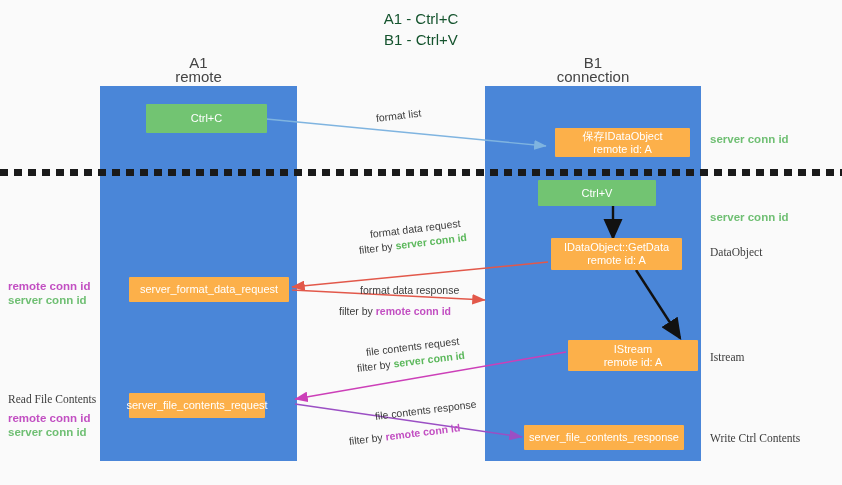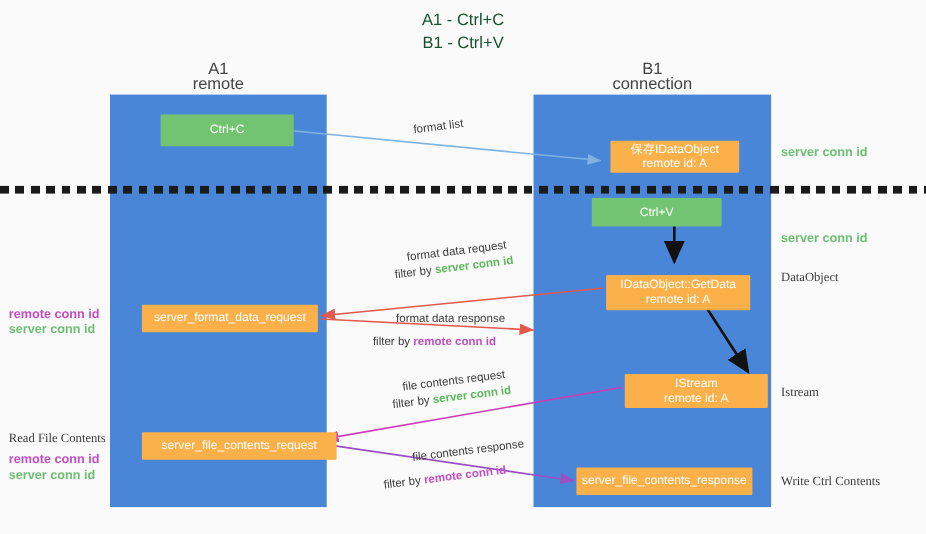--- a/index.html
+++ b/index.html
@@ -140,35 +140,35 @@
 
     <line x1="566" y1="352" x2="295" y2="399" stroke="#cc3fb8" stroke-width="1.5" marker-end="url(#ah-magenta)"></line>
 
     <line x1="295" y1="404" x2="522" y2="437" stroke="#9b4fc4" stroke-width="1.5" marker-end="url(#ah-purple)"></line>
   </svg>
 
   <div class="dashline"></div>
 
   <div class="box green" id="b-ctrlc" style="left:135px; top:104px; width:121px; height:29px;margin-left:11px;">Ctrl+C</div>
 
-  <div class="box orange" id="b-save" style="left:555px; top:128px; width:117px; height:29px;">保存IDataObject
+  <div class="box orange" id="b-save" style="left:555px; top:128px; width:135px; height:29px;">保存IDataObject
 remote id: A</div>
 
   <div class="box green" id="b-ctrlv" style="left:538px; top:180px; width:118px; height:26px;">Ctrl+V</div>
 
-  <div class="box orange" id="b-getdata" style="left:551px; top:238px; width:131px; height:32px;margin-top:12px;">IDataObject::GetData
+  <div class="box orange" id="b-getdata" style="left:551px; top:238px; width:131px; height:32px;">IDataObject::GetData
 remote id: A</div>
 
   <div class="box orange" id="b-fdreq" style="left:129px; top:277px; width:160px; height:25px;">server_format_data_request</div>
 
 
   <div class="box orange" id="b-istream" style="left:568px; top:340px; width:130px; height:31px;">IStream
 remote id: A</div>
 
-  <div class="box orange" id="b-fcreq" style="left:129px; top:393px; width:177px; height:25px;">server_file_contents_request</div>
+  <div class="box orange" id="b-fcreq" style="left:129px; top:393px; width:136px; height:25px;">server_file_contents_request</div>
 
   <div class="box orange" id="b-fcres" style="left:524px; top:425px; width:160px; height:25px;">server_file_contents_response</div>
 
   <div class="edgelabel rot-neg" style="left:376px; top:111px;">format list</div>
 
   <div class="edgelabel rot-neg" style="left:370px; top:227px;">
     <span>format data request</span>
   </div>
   <div class="edgelabel rot-neg" style="left:359px; top:243px;">
     <span>filter by </span><span class="hl-green">server conn id</span>

